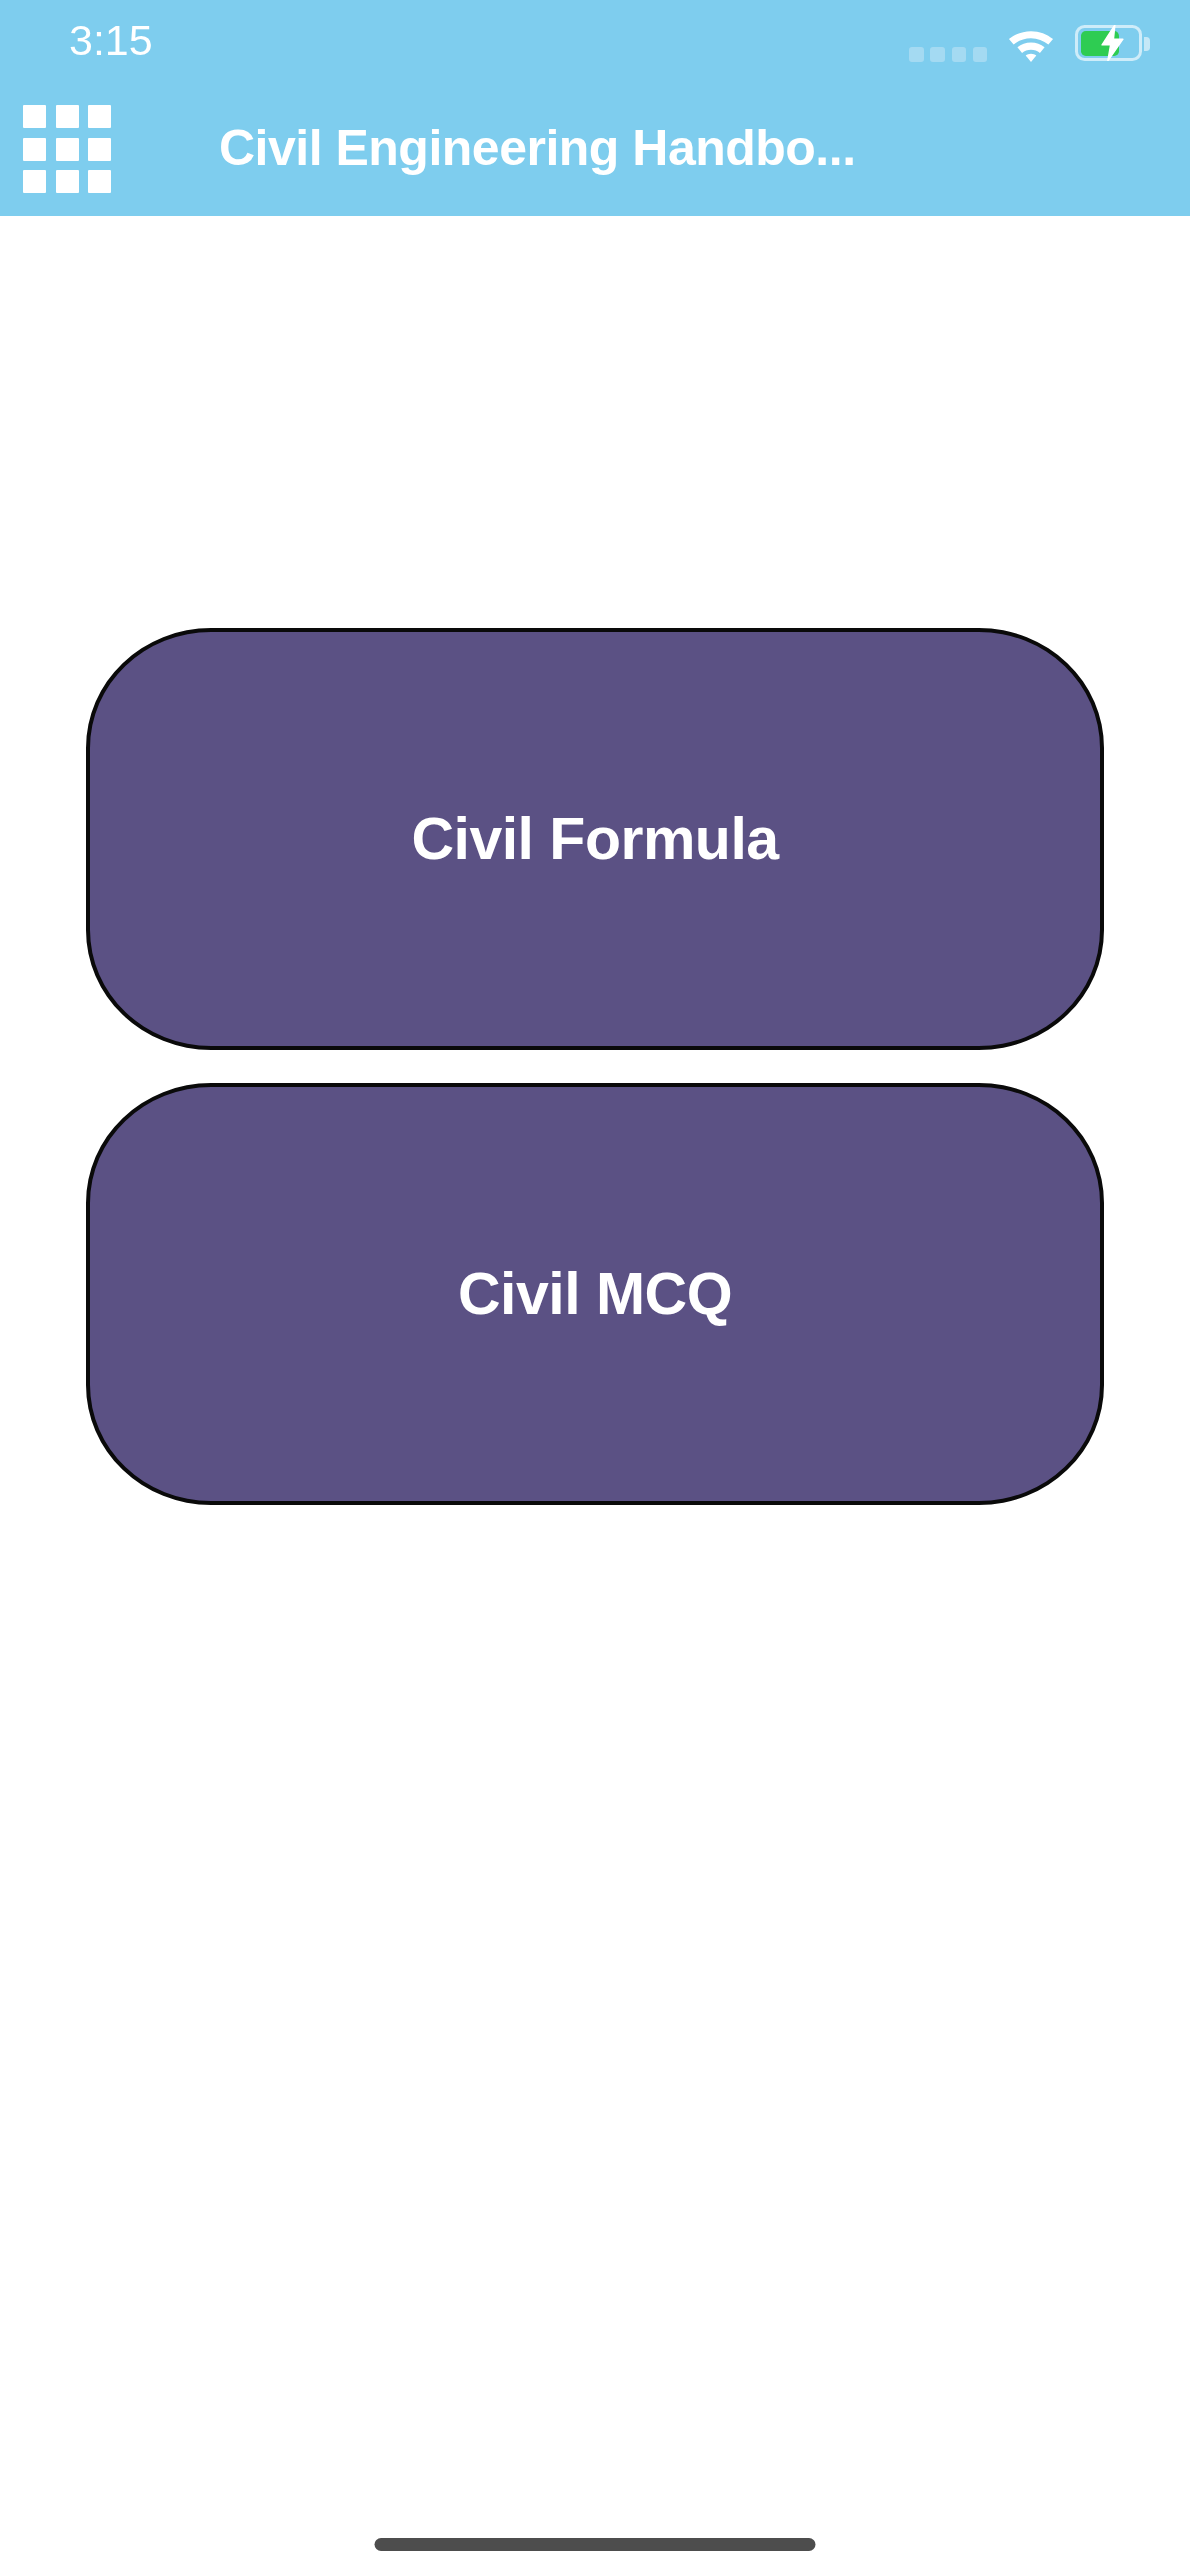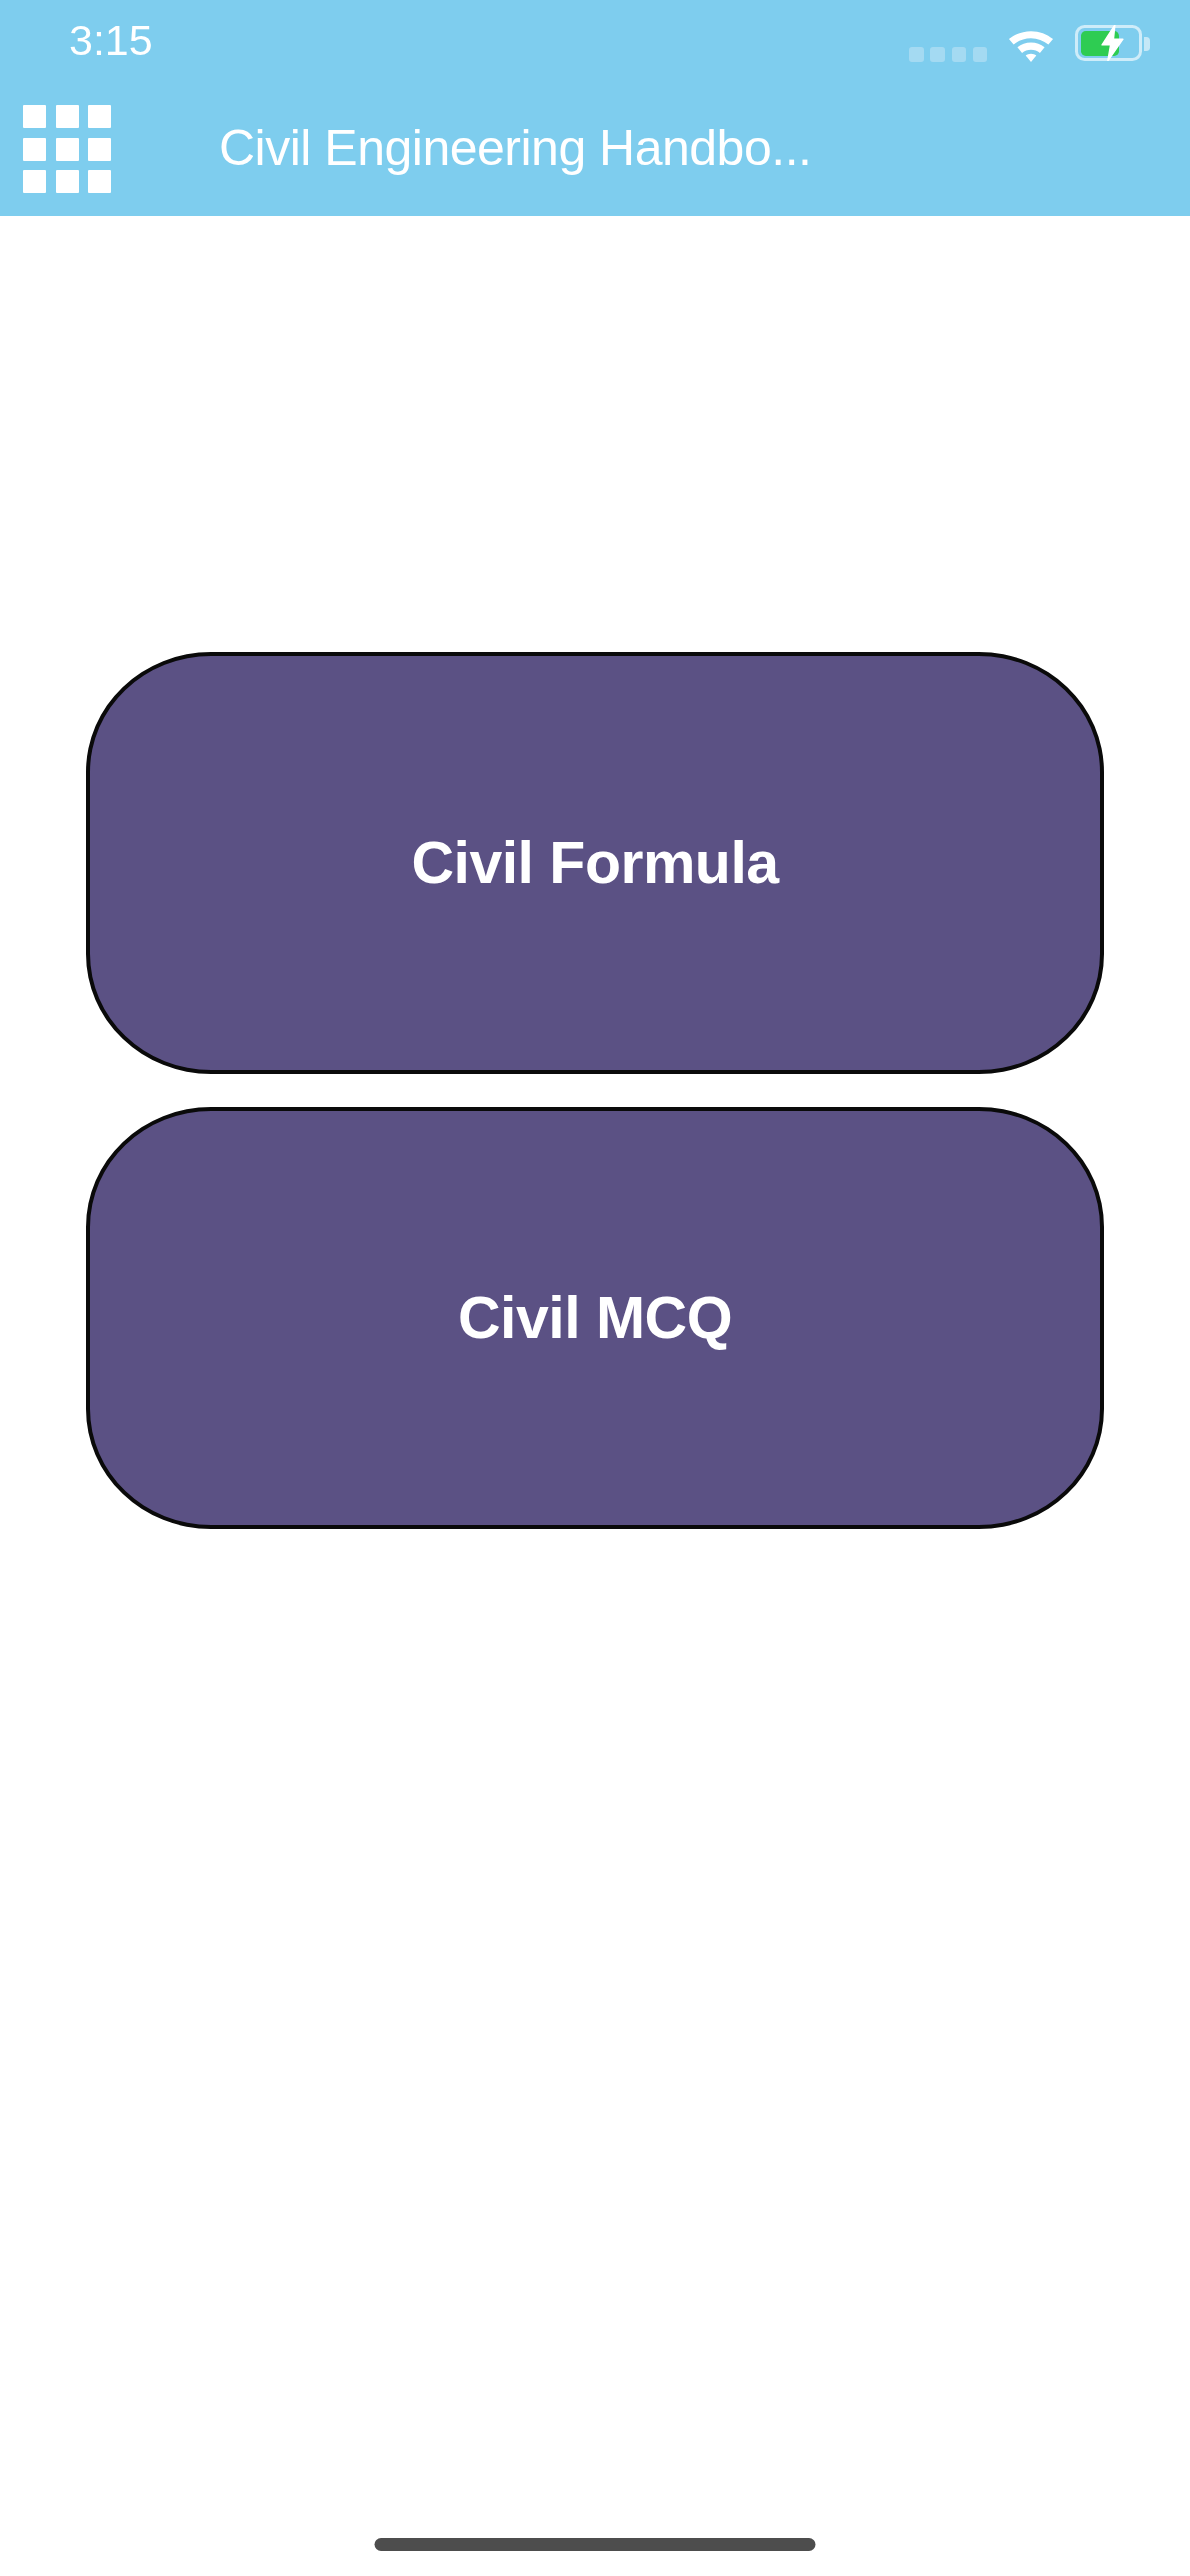--- a/index.html
+++ b/index.html
@@ -144,21 +144,21 @@
     border-radius: 1px;
   }
   #app-title {
     position: absolute;
     left: 219px;
     top: 0;
     width: 767px;
     height: 133px;
     line-height: 133px;
     font-size: 50px;
-    font-weight: normal;
+    font-weight: bold;
     color: #ffffff;
     white-space: nowrap;
     overflow: hidden;
     letter-spacing: -0.5px;
   }
 
   
   #main {
     position: absolute;
     left: 0;
@@ -174,21 +174,20 @@
     width: 1018px;
     height: 422px;
     box-sizing: border-box;
     background: #5b5184;
     border: 4.8px solid #0a0a0a;
     border-radius: 125px / 120px;
     display: flex;
     align-items: center;
     justify-content: center;
     cursor: pointer;
-    margin-top: 24px;
   }
   #menu-button-0 { top: 412px; }
   #menu-button-1 { top: 867px; }
 
   .menu-button-label {
     font-size: 59px;
     font-weight: bold;
     color: #ffffff;
     letter-spacing: -0.5px;
   }

